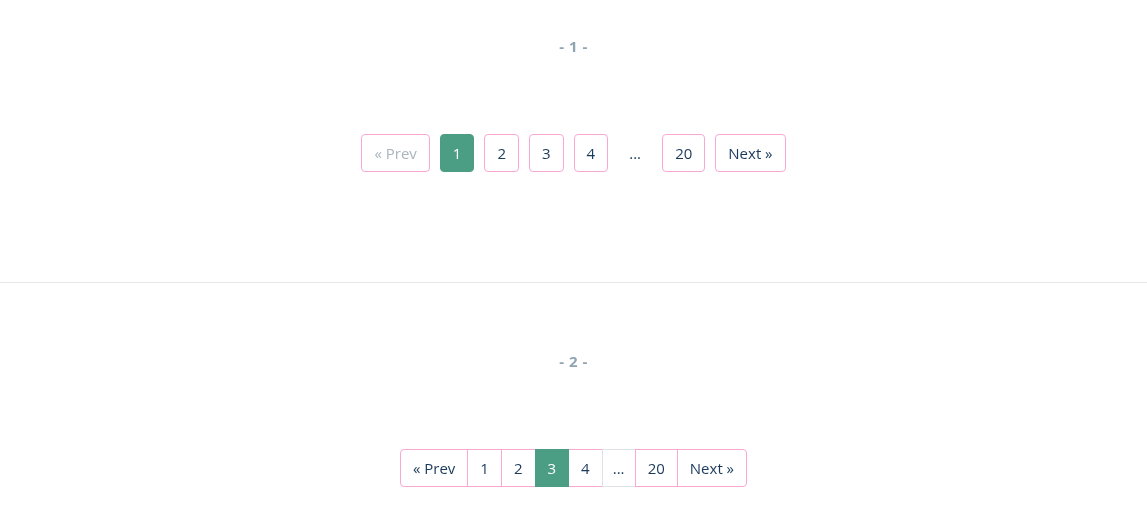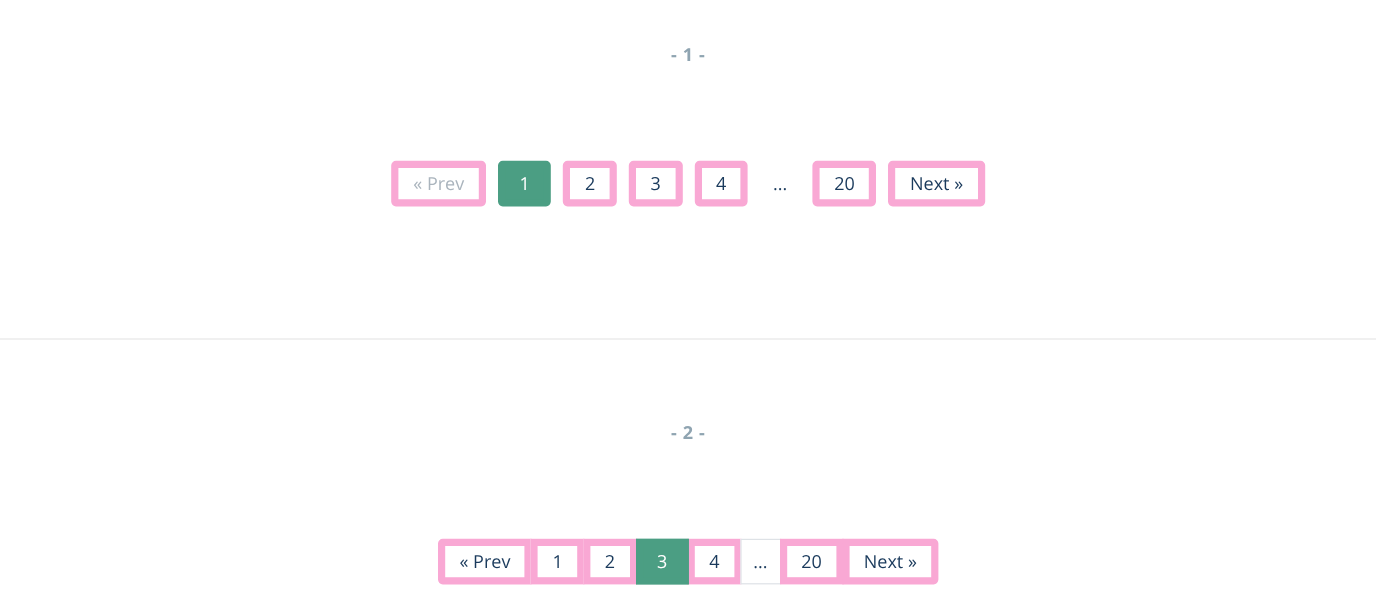--- a/index.html
+++ b/index.html
@@ -55,21 +55,21 @@
     .pagination.joined .page-item:first-child {
       margin-left: 0;
     }
     .page-item {
       display: flex;
       align-items: center;
       justify-content: center;
       min-width: 34px;
       height: 38px;
       padding: 0 12px;
-      border: 6px solid #f9a8d4;
+      border: 1px solid #f9a8d4;
       border-radius: 4px;
       background: #fff;
       color: #1a3a5c;
       font-size: 15px;
       cursor: pointer;
       text-decoration: none;
       line-height: 1;
     }
     .pagination.joined .page-item {
       border-radius: 0;

